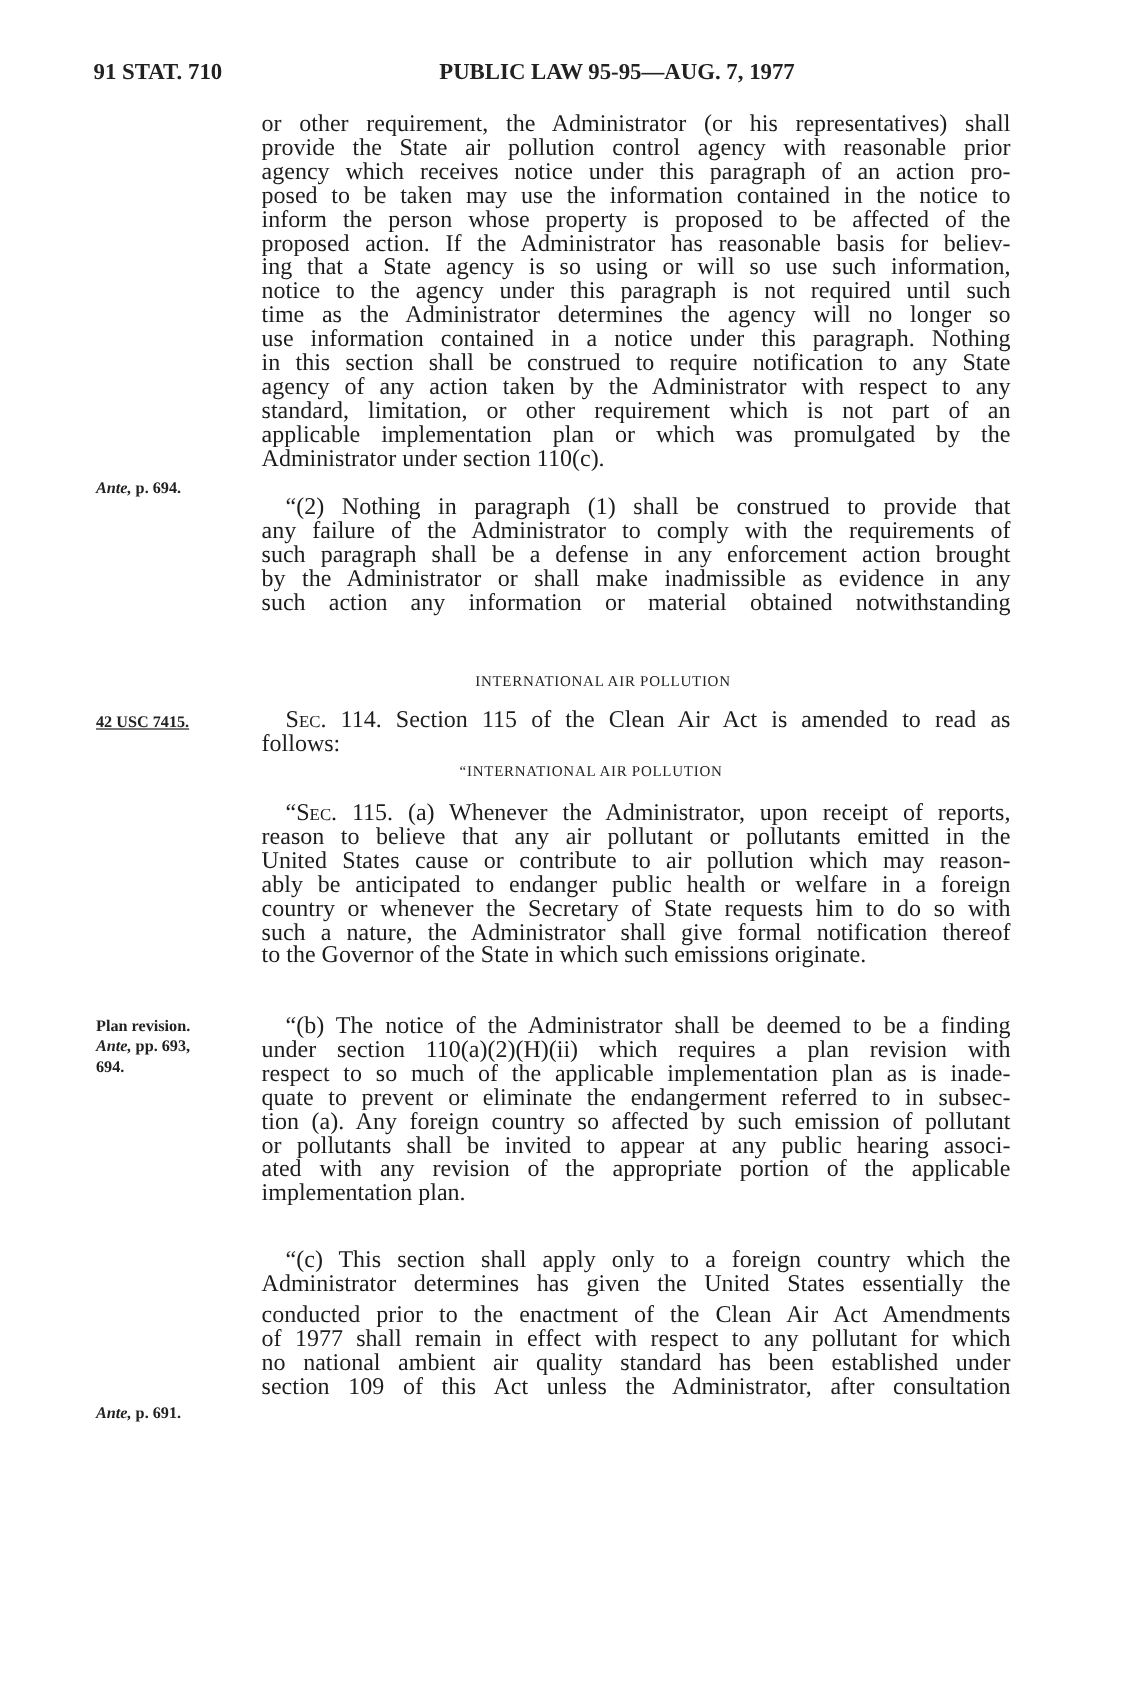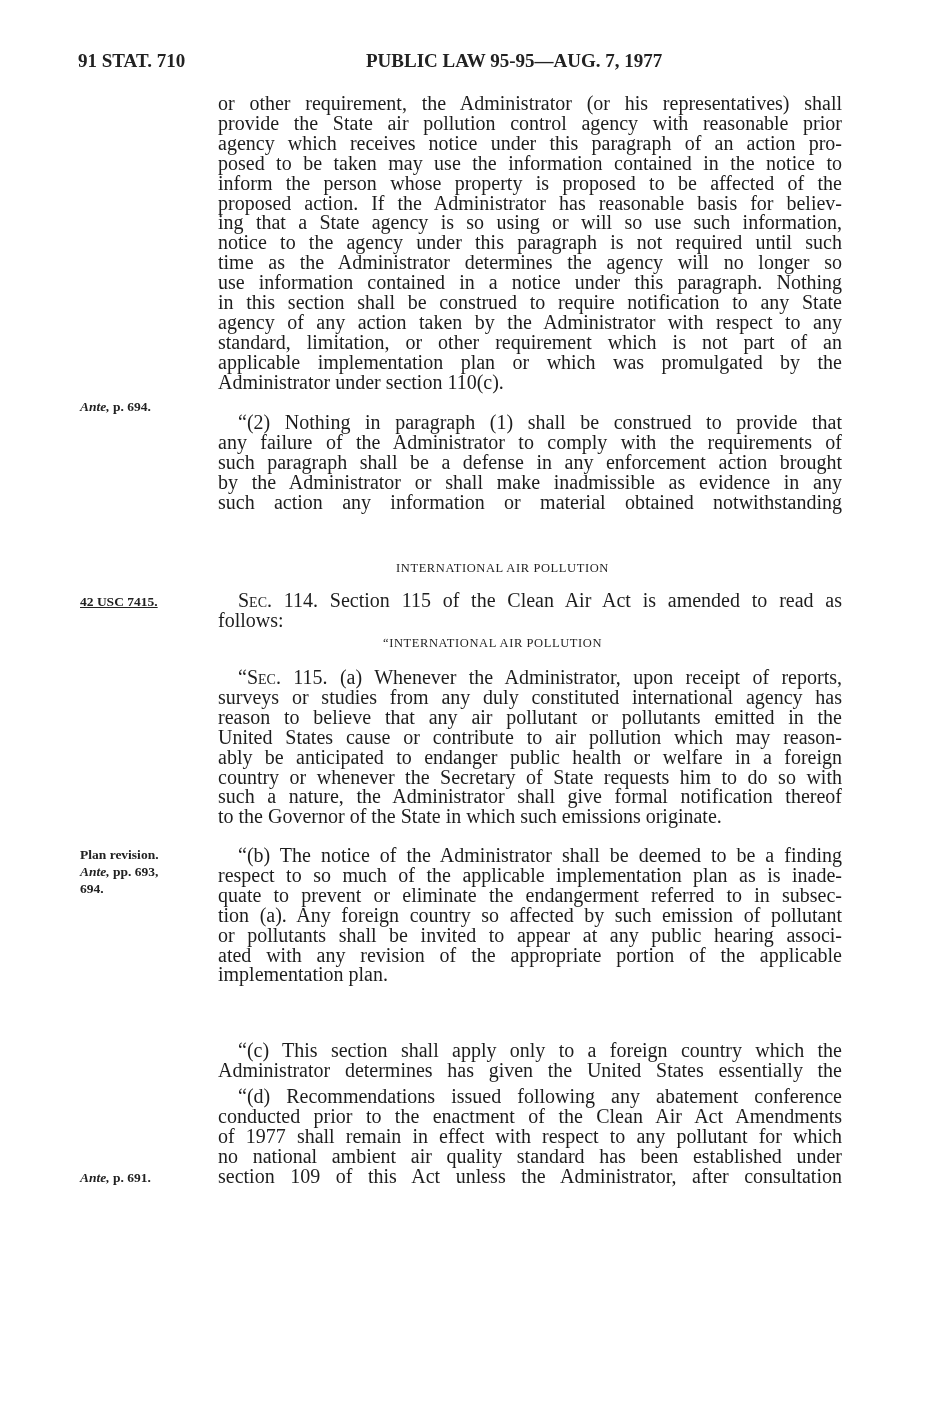--- a/index.html
+++ b/index.html
@@ -71,58 +71,57 @@
     <span class="ln indent"><span class="sc">Sec.</span><span> 114. Section 115 of the Clean Air Act is amended to read as</span></span>
     <span class="ln last">follows:</span>
   </p>
 </div>
 
 <div class="caption" style="top:636px; left:383px;">“INTERNATIONAL AIR POLLUTION</div>
 
 <div class="body-col" style="top:668px;">
   <p class="p">
     <span class="ln indent"><span>“</span><span class="sc">Sec.</span><span> 115. (a) Whenever the Administrator, upon receipt of reports,</span></span>
-    <span class="ln">surveys or studies from any duly constituted international agency has</span>
     <span class="ln">reason to believe that any air pollutant or pollutants emitted in the</span>
     <span class="ln">United States cause or contribute to air pollution which may reason-</span>
     <span class="ln">ably be anticipated to endanger public health or welfare in a foreign</span>
     <span class="ln">country or whenever the Secretary of State requests him to do so with</span>
     <span class="ln">such a nature, the Administrator shall give formal notification thereof</span>
     <span class="ln last">to the Governor of the State in which such emissions originate.</span>
   </p>
 </div>
 
 <div class="margin-note" style="top:846px;">
   <div>Plan revision.</div>
   <div><i>Ante,</i><span> pp. 693,</span></div>
   <div>694.</div>
 </div>
 
 <div class="body-col" style="top:846px;">
   <p class="p">
     <span class="ln indent">“(b) The notice of the Administrator shall be deemed to be a finding</span>
+    <span class="ln">under section 110(a)(2)(H)(ii) which requires a plan revision with</span>
     <span class="ln">respect to so much of the applicable implementation plan as is inade-</span>
     <span class="ln">quate to prevent or eliminate the endangerment referred to in subsec-</span>
     <span class="ln">tion (a). Any foreign country so affected by such emission of pollutant</span>
     <span class="ln">or pollutants shall be invited to appear at any public hearing associ-</span>
     <span class="ln">ated with any revision of the appropriate portion of the applicable</span>
     <span class="ln last">implementation plan.</span>
   </p>
 </div>
 
 <div class="body-col" style="top:1005px;margin-top:36px;">
   <p class="p">
     <span class="ln indent">“(c) This section shall apply only to a foreign country which the</span>
     <span class="ln">Administrator determines has given the United States essentially the</span>
   </p>
 </div>
 
 <div class="body-col" style="top:1087px;">
   <p class="p">
-    <span class="ln indent">“(d) Recommendations issued following any abatement conference</span>
     <span class="ln">conducted prior to the enactment of the Clean Air Act Amendments</span>
     <span class="ln">of 1977 shall remain in effect with respect to any pollutant for which</span>
     <span class="ln">no national ambient air quality standard has been established under</span>
     <span class="ln">section 109 of this Act unless the Administrator, after consultation</span>
   </p>
 </div>
 
 <div class="margin-note" style="top:1169px;">
   <i>Ante,</i><span> p. 691.</span>
 </div>

